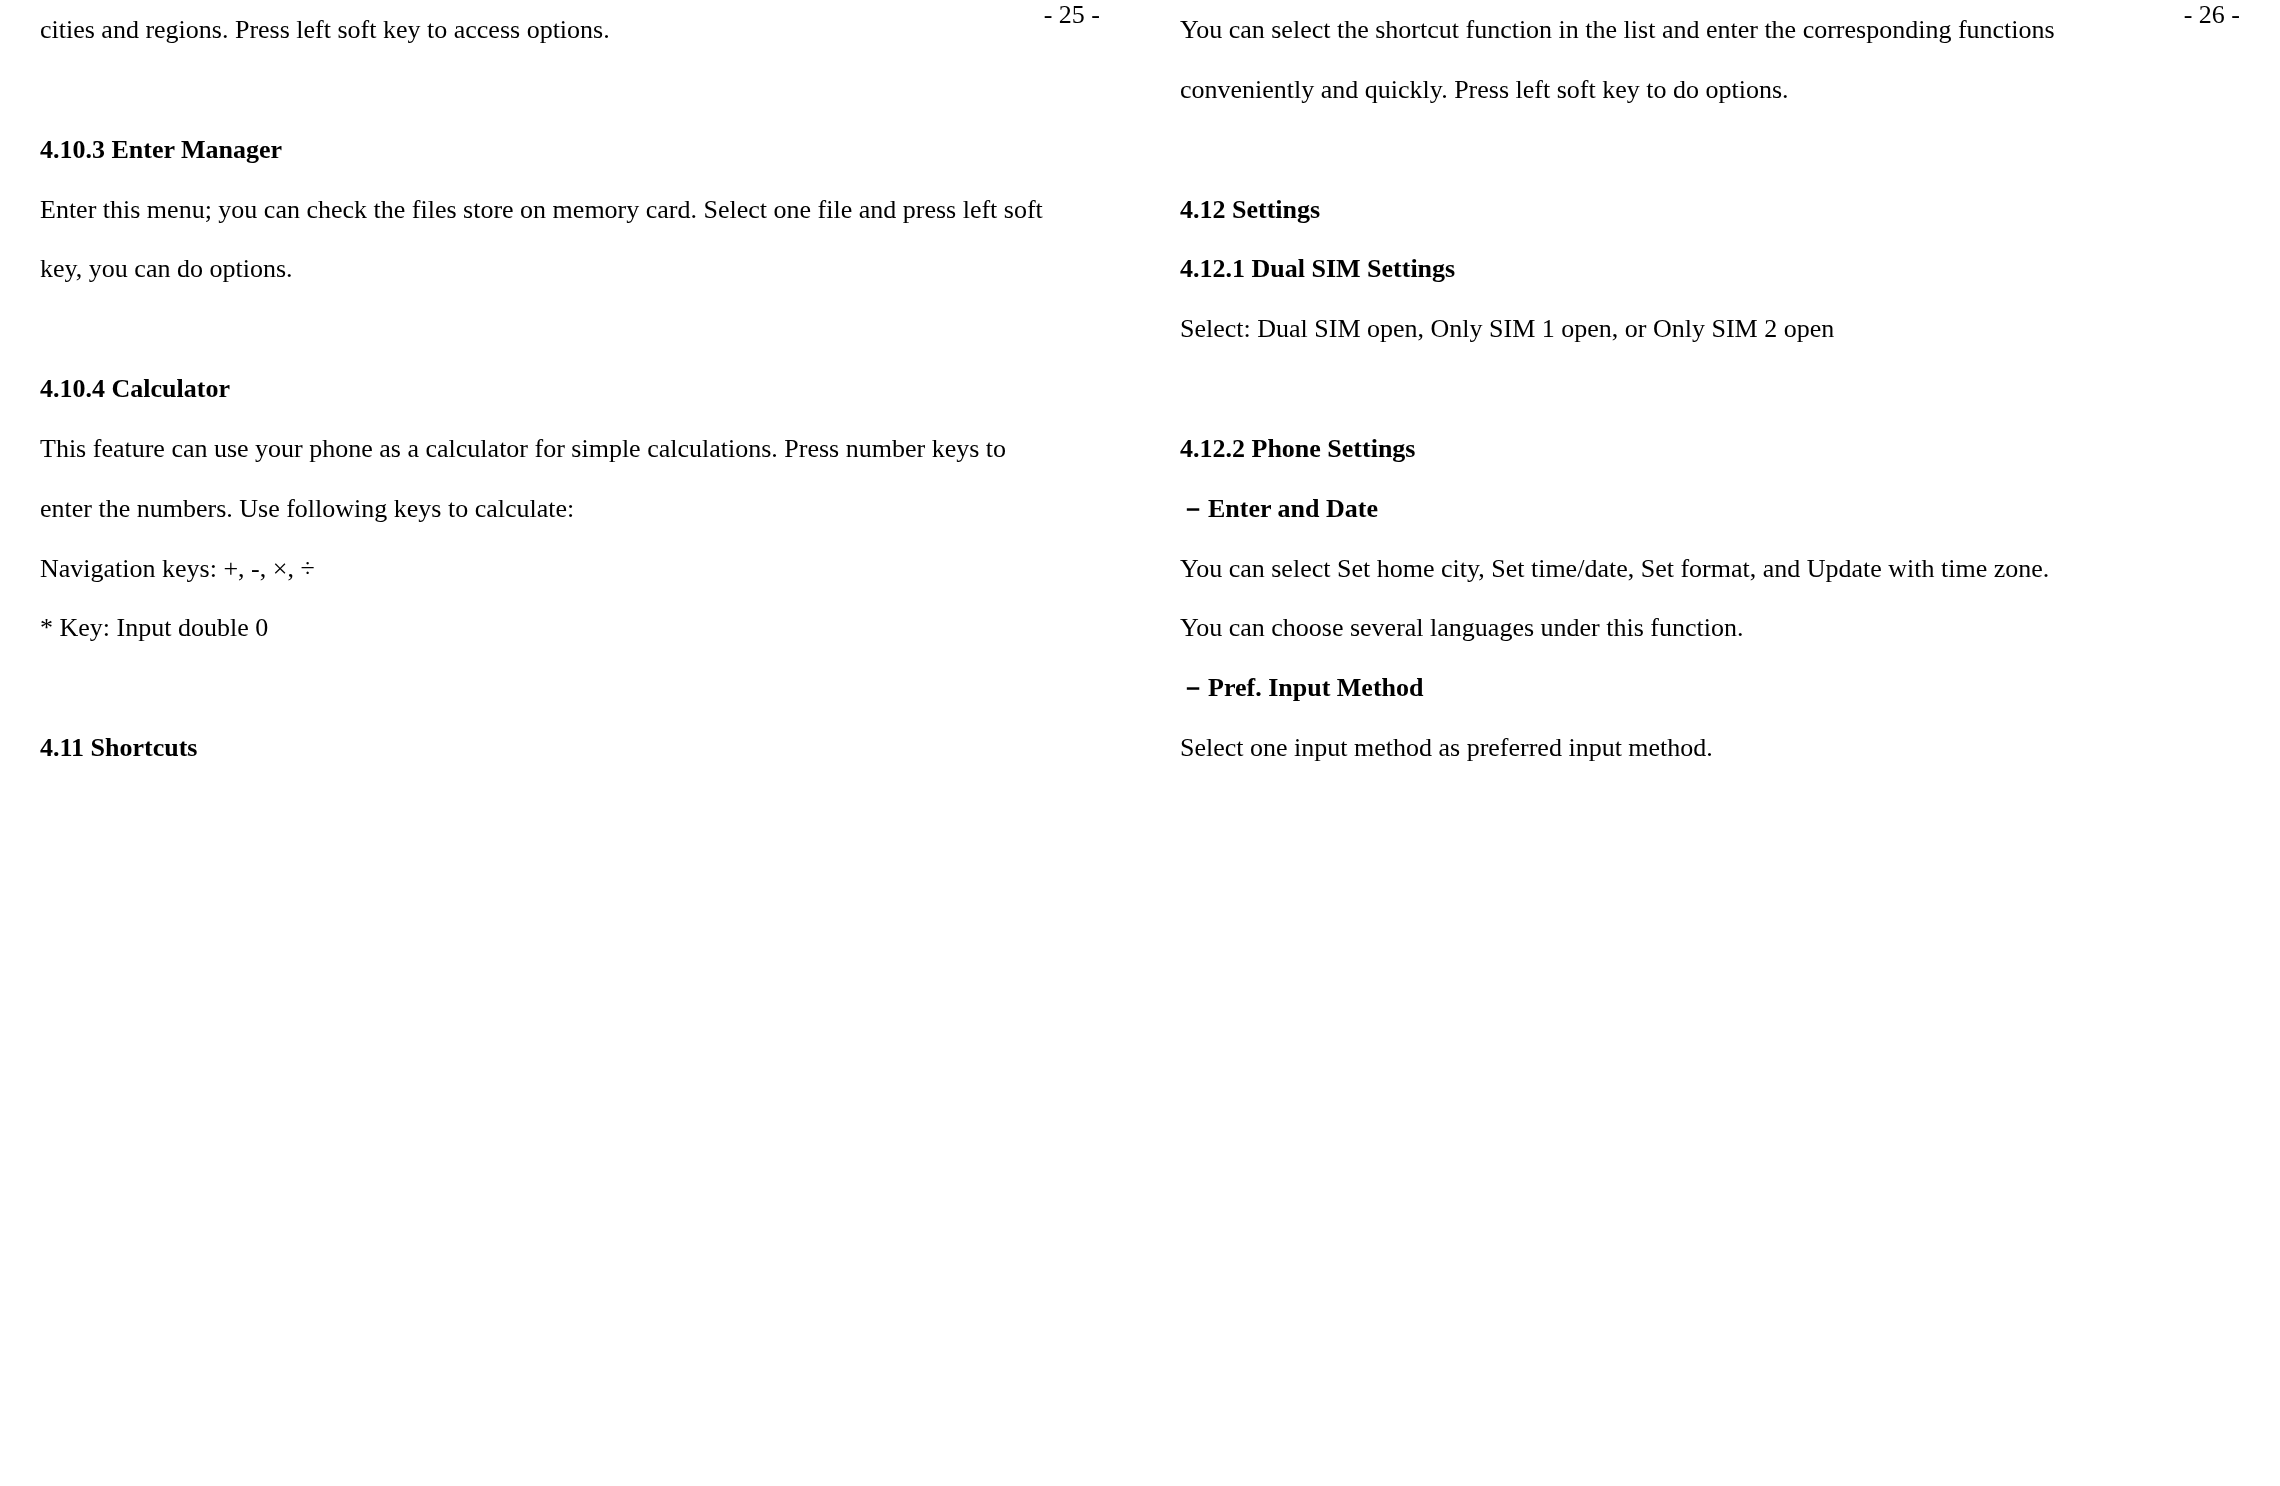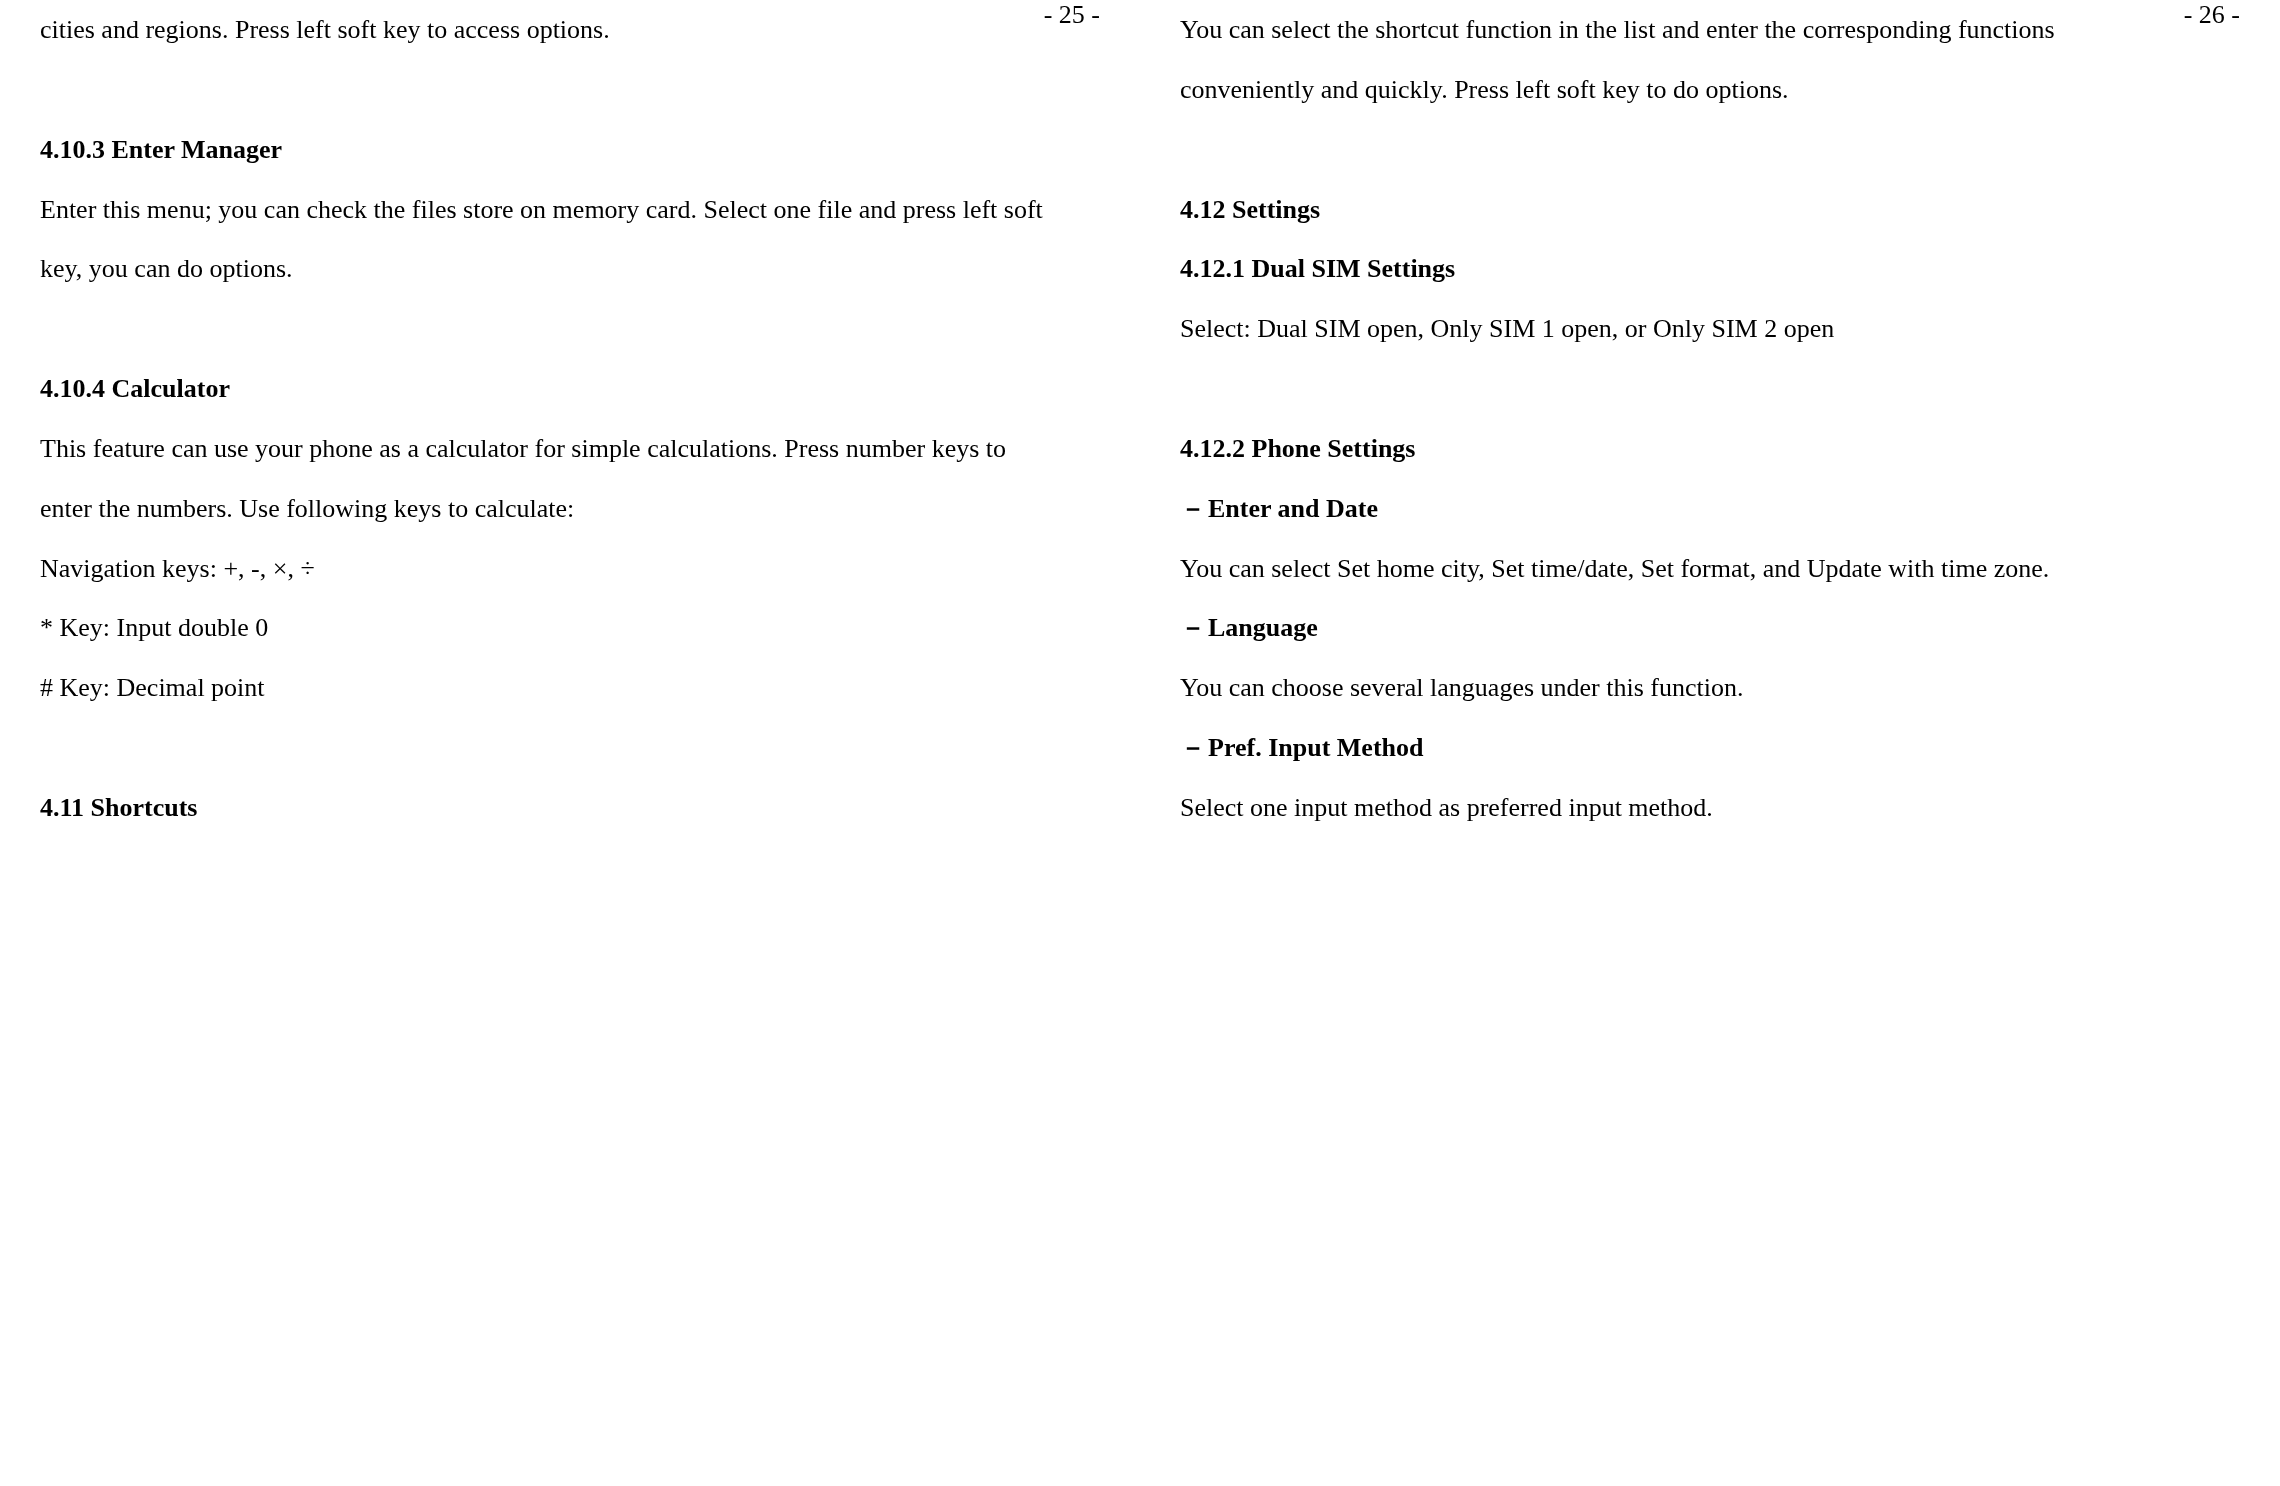--- a/index.html
+++ b/index.html
@@ -57,37 +57,35 @@
   <div class="page-content">
     <p>cities and regions. Press left soft key to access options.</p>
     <div class="spacer"></div>
     <p class="heading">4.10.3 Enter Manager</p>
     <p>Enter this menu; you can check the files store on memory card. Select one file and press left soft key, you can do options.</p>
     <div class="spacer"></div>
     <p class="heading">4.10.4 Calculator</p>
     <p>This feature can use your phone as a calculator for simple calculations. Press number keys to enter the numbers. Use following keys to calculate:</p>
     <p>Navigation keys: +, -, ×, ÷</p>
     <p>* Key: Input double 0</p>
-    <p># Key: Decimal point</p>
     <div class="spacer"></div>
     <p class="heading">4.11 Shortcuts</p>
   </div>
   <div class="page-number">- 25 -</div>
 </div>
 
 <div class="page">
   <div class="page-content">
     <p>You can select the shortcut function in the list and enter the corresponding functions conveniently and quickly. Press left soft key to do options.</p>
     <div class="spacer"></div>
     <p class="heading">4.12 Settings</p>
     <p class="heading">4.12.1 Dual SIM Settings</p>
     <p>Select: Dual SIM open, Only SIM 1 open, or Only SIM 2 open</p>
     <div class="spacer"></div>
     <p class="heading">4.12.2 Phone Settings</p>
     <p class="dash-item"><span class="dash-mark">－</span><span>Enter and Date</span></p>
     <p>You can select Set home city, Set time/date, Set format, and Update with time zone.</p>
-    <p class="dash-item"><span class="dash-mark">－</span><span>Language</span></p>
     <p>You can choose several languages under this function.</p>
     <p class="dash-item"><span class="dash-mark">－</span><span>Pref. Input Method</span></p>
     <p>Select one input method as preferred input method.</p>
   </div>
   <div class="page-number">- 26 -</div>
 </div>
 
 </body></html>

